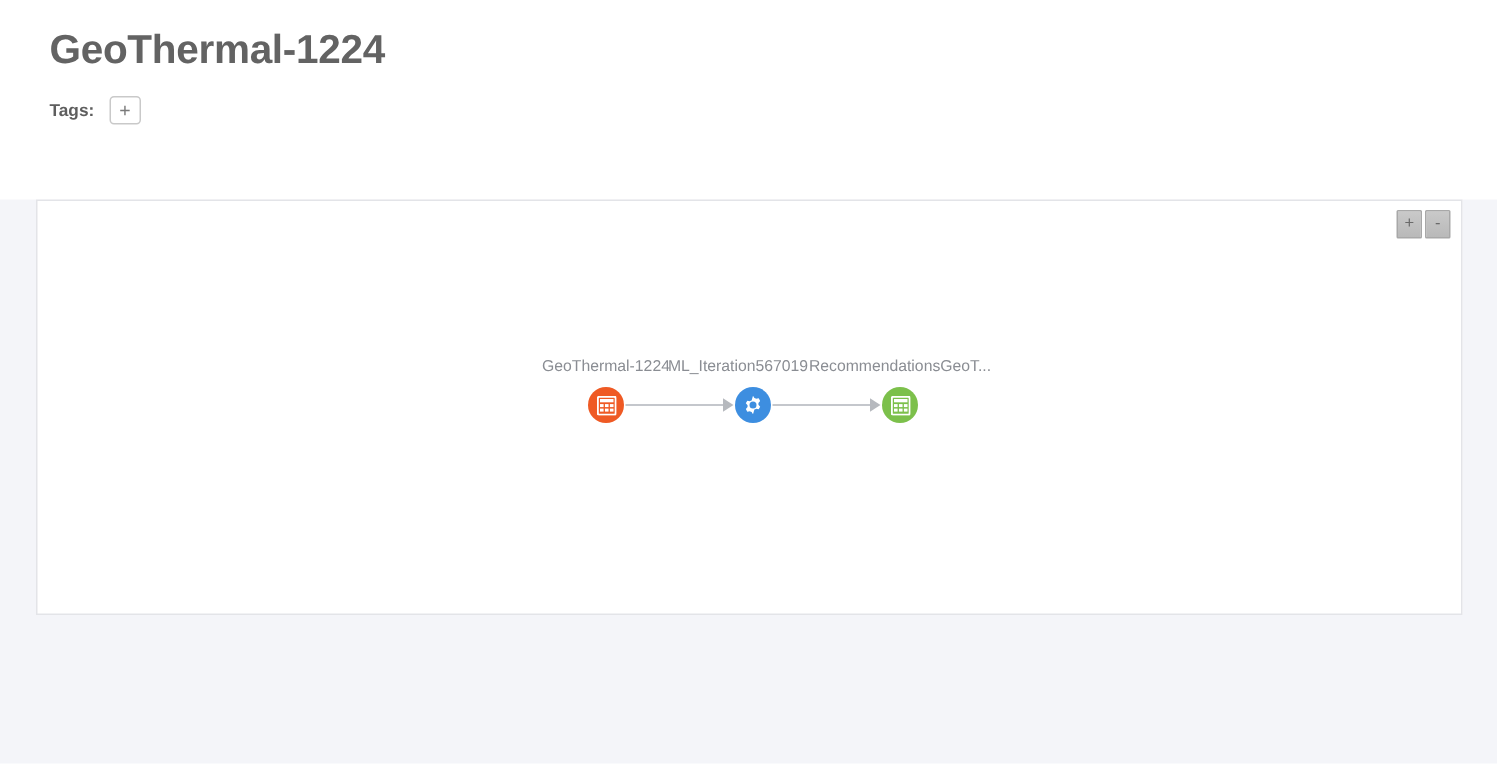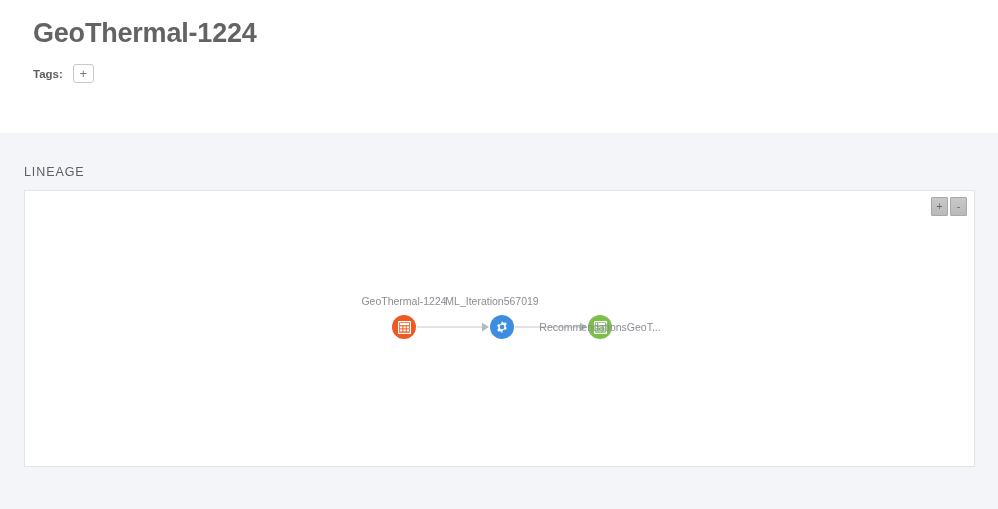--- a/index.html
+++ b/index.html
@@ -146,21 +146,20 @@
 
 <div class="header">
   <h1 class="page-title">GeoThermal-1224</h1>
   <div class="tags-row">
     <span class="tags-label">Tags:</span>
     <button class="tag-add-button">+</button>
   </div>
 </div>
 
 <div class="lineage-section">
-  <div class="section-title">LINEAGE</div>
 
   <div class="lineage-canvas">
 
     <div class="zoom-controls">
       <button class="zoom-btn">+</button>
       <button class="zoom-btn">-</button>
     </div>
 
     <div class="graph" id="graph">
       <svg class="edge-svg" id="edge-svg">
@@ -200,17 +199,17 @@
               <rect x="2" y="2" width="9" height="2.2" fill="#fff"></rect>
               <rect x="2" y="5.4" width="2.4" height="2" fill="#fff"></rect>
               <rect x="5.3" y="5.4" width="2.4" height="2" fill="#fff"></rect>
               <rect x="8.6" y="5.4" width="2.4" height="2" fill="#fff"></rect>
               <rect x="2" y="8.4" width="2.4" height="2" fill="#fff"></rect>
               <rect x="5.3" y="8.4" width="2.4" height="2" fill="#fff"></rect>
               <rect x="8.6" y="8.4" width="2.4" height="2" fill="#fff"></rect>
             </svg>
           </span>
         </div>
-        <div class="node-label" style="left: 575px; top: 104px; margin-top: 26px;">RecommendationsGeoT...</div>
+        <div class="node-label" style="left: 575px; top: 104px;">RecommendationsGeoT...</div>
       </div>
 
   </div>
 </div>
 
 </body></html>

